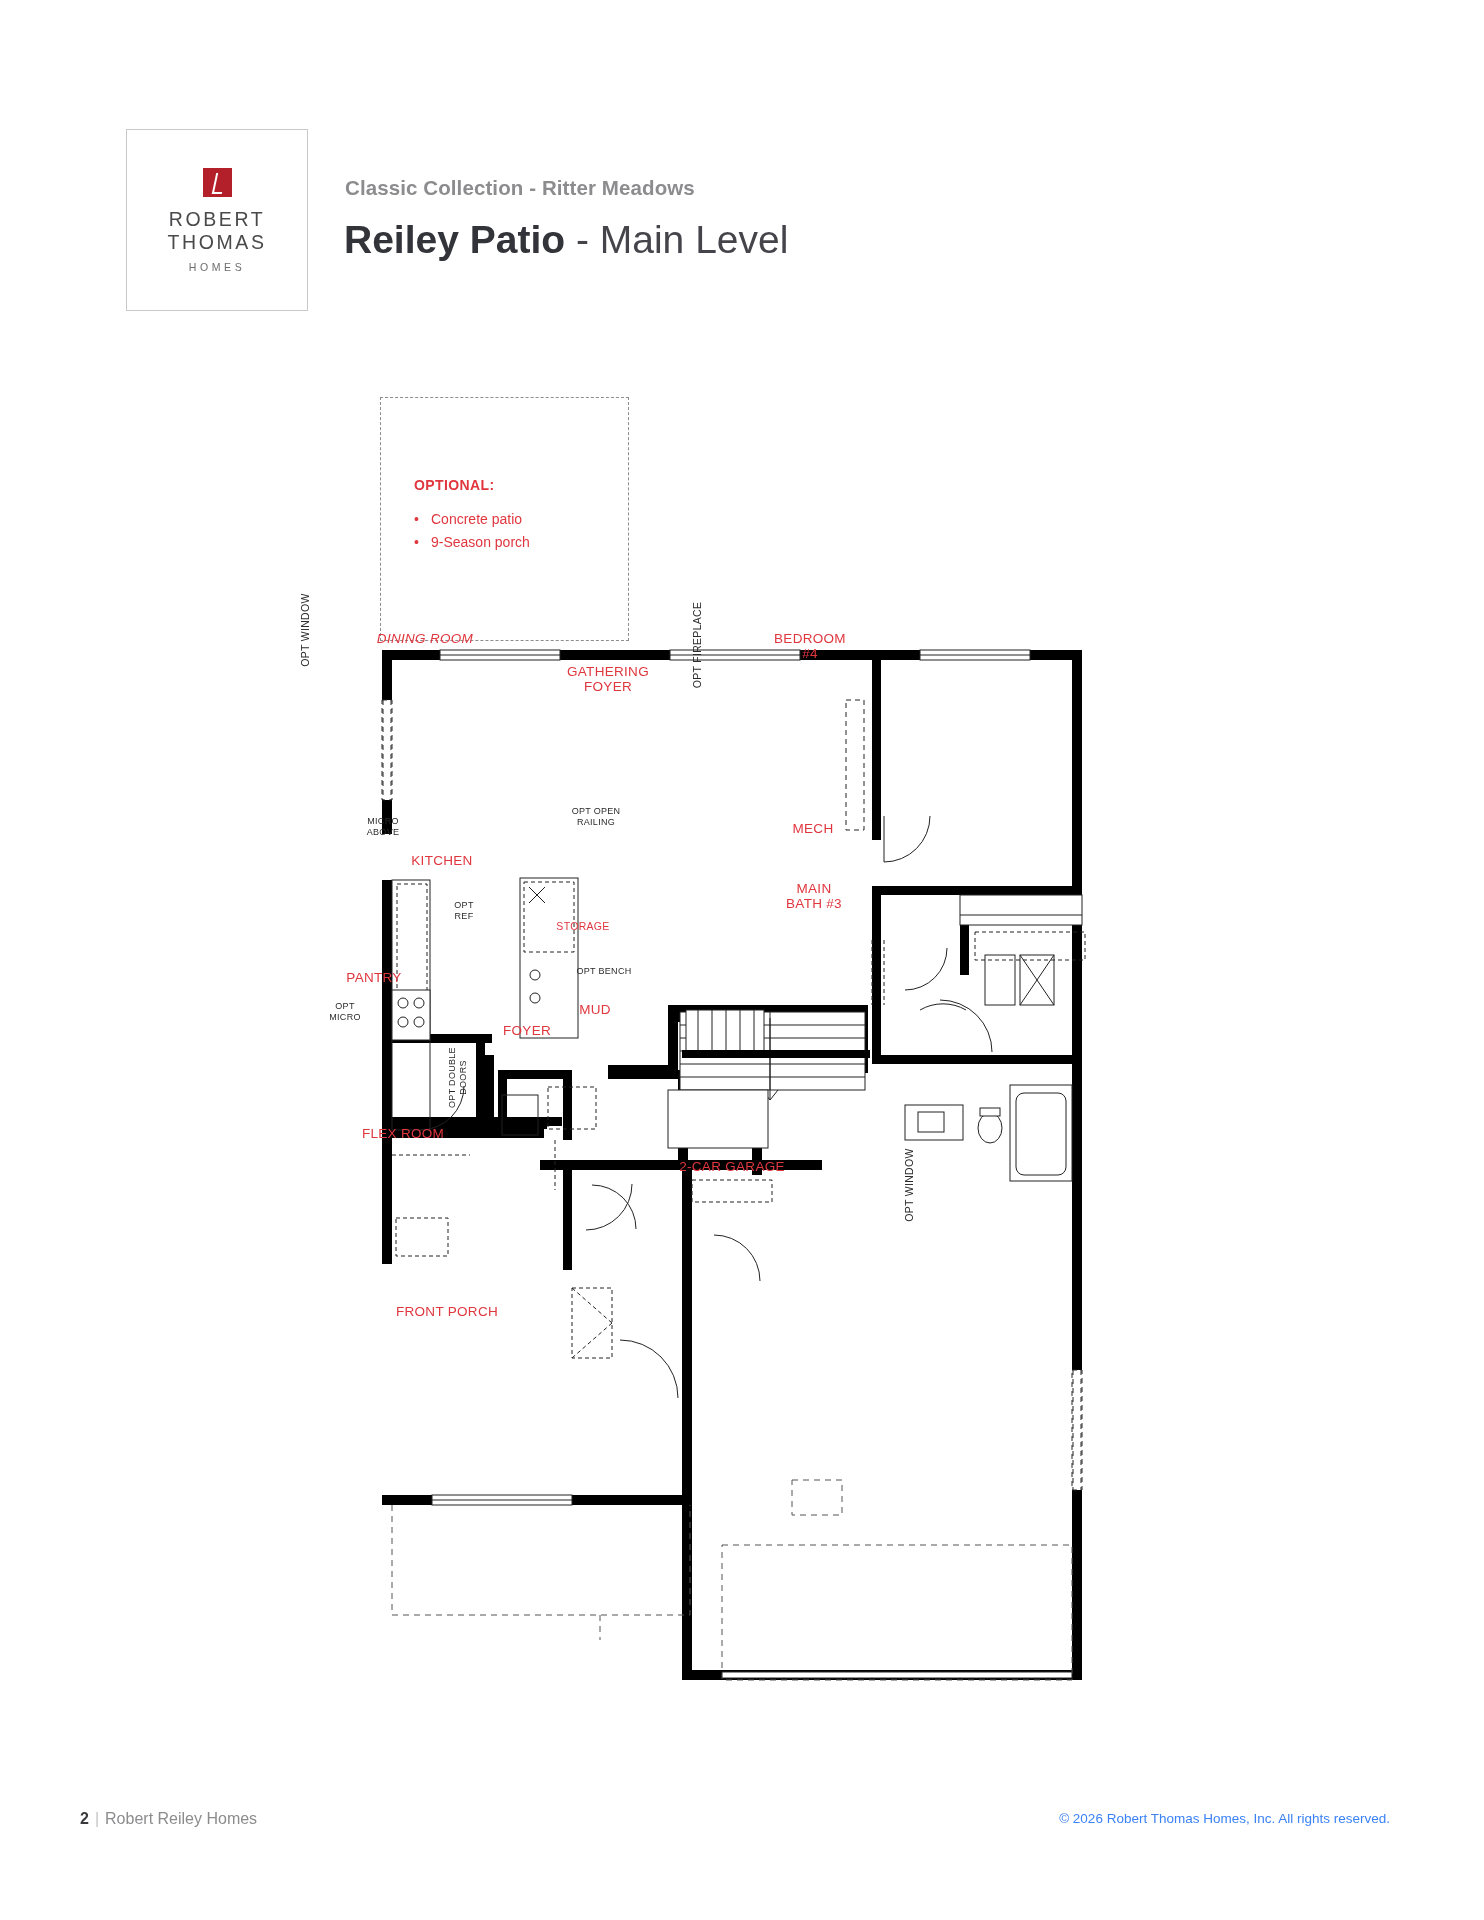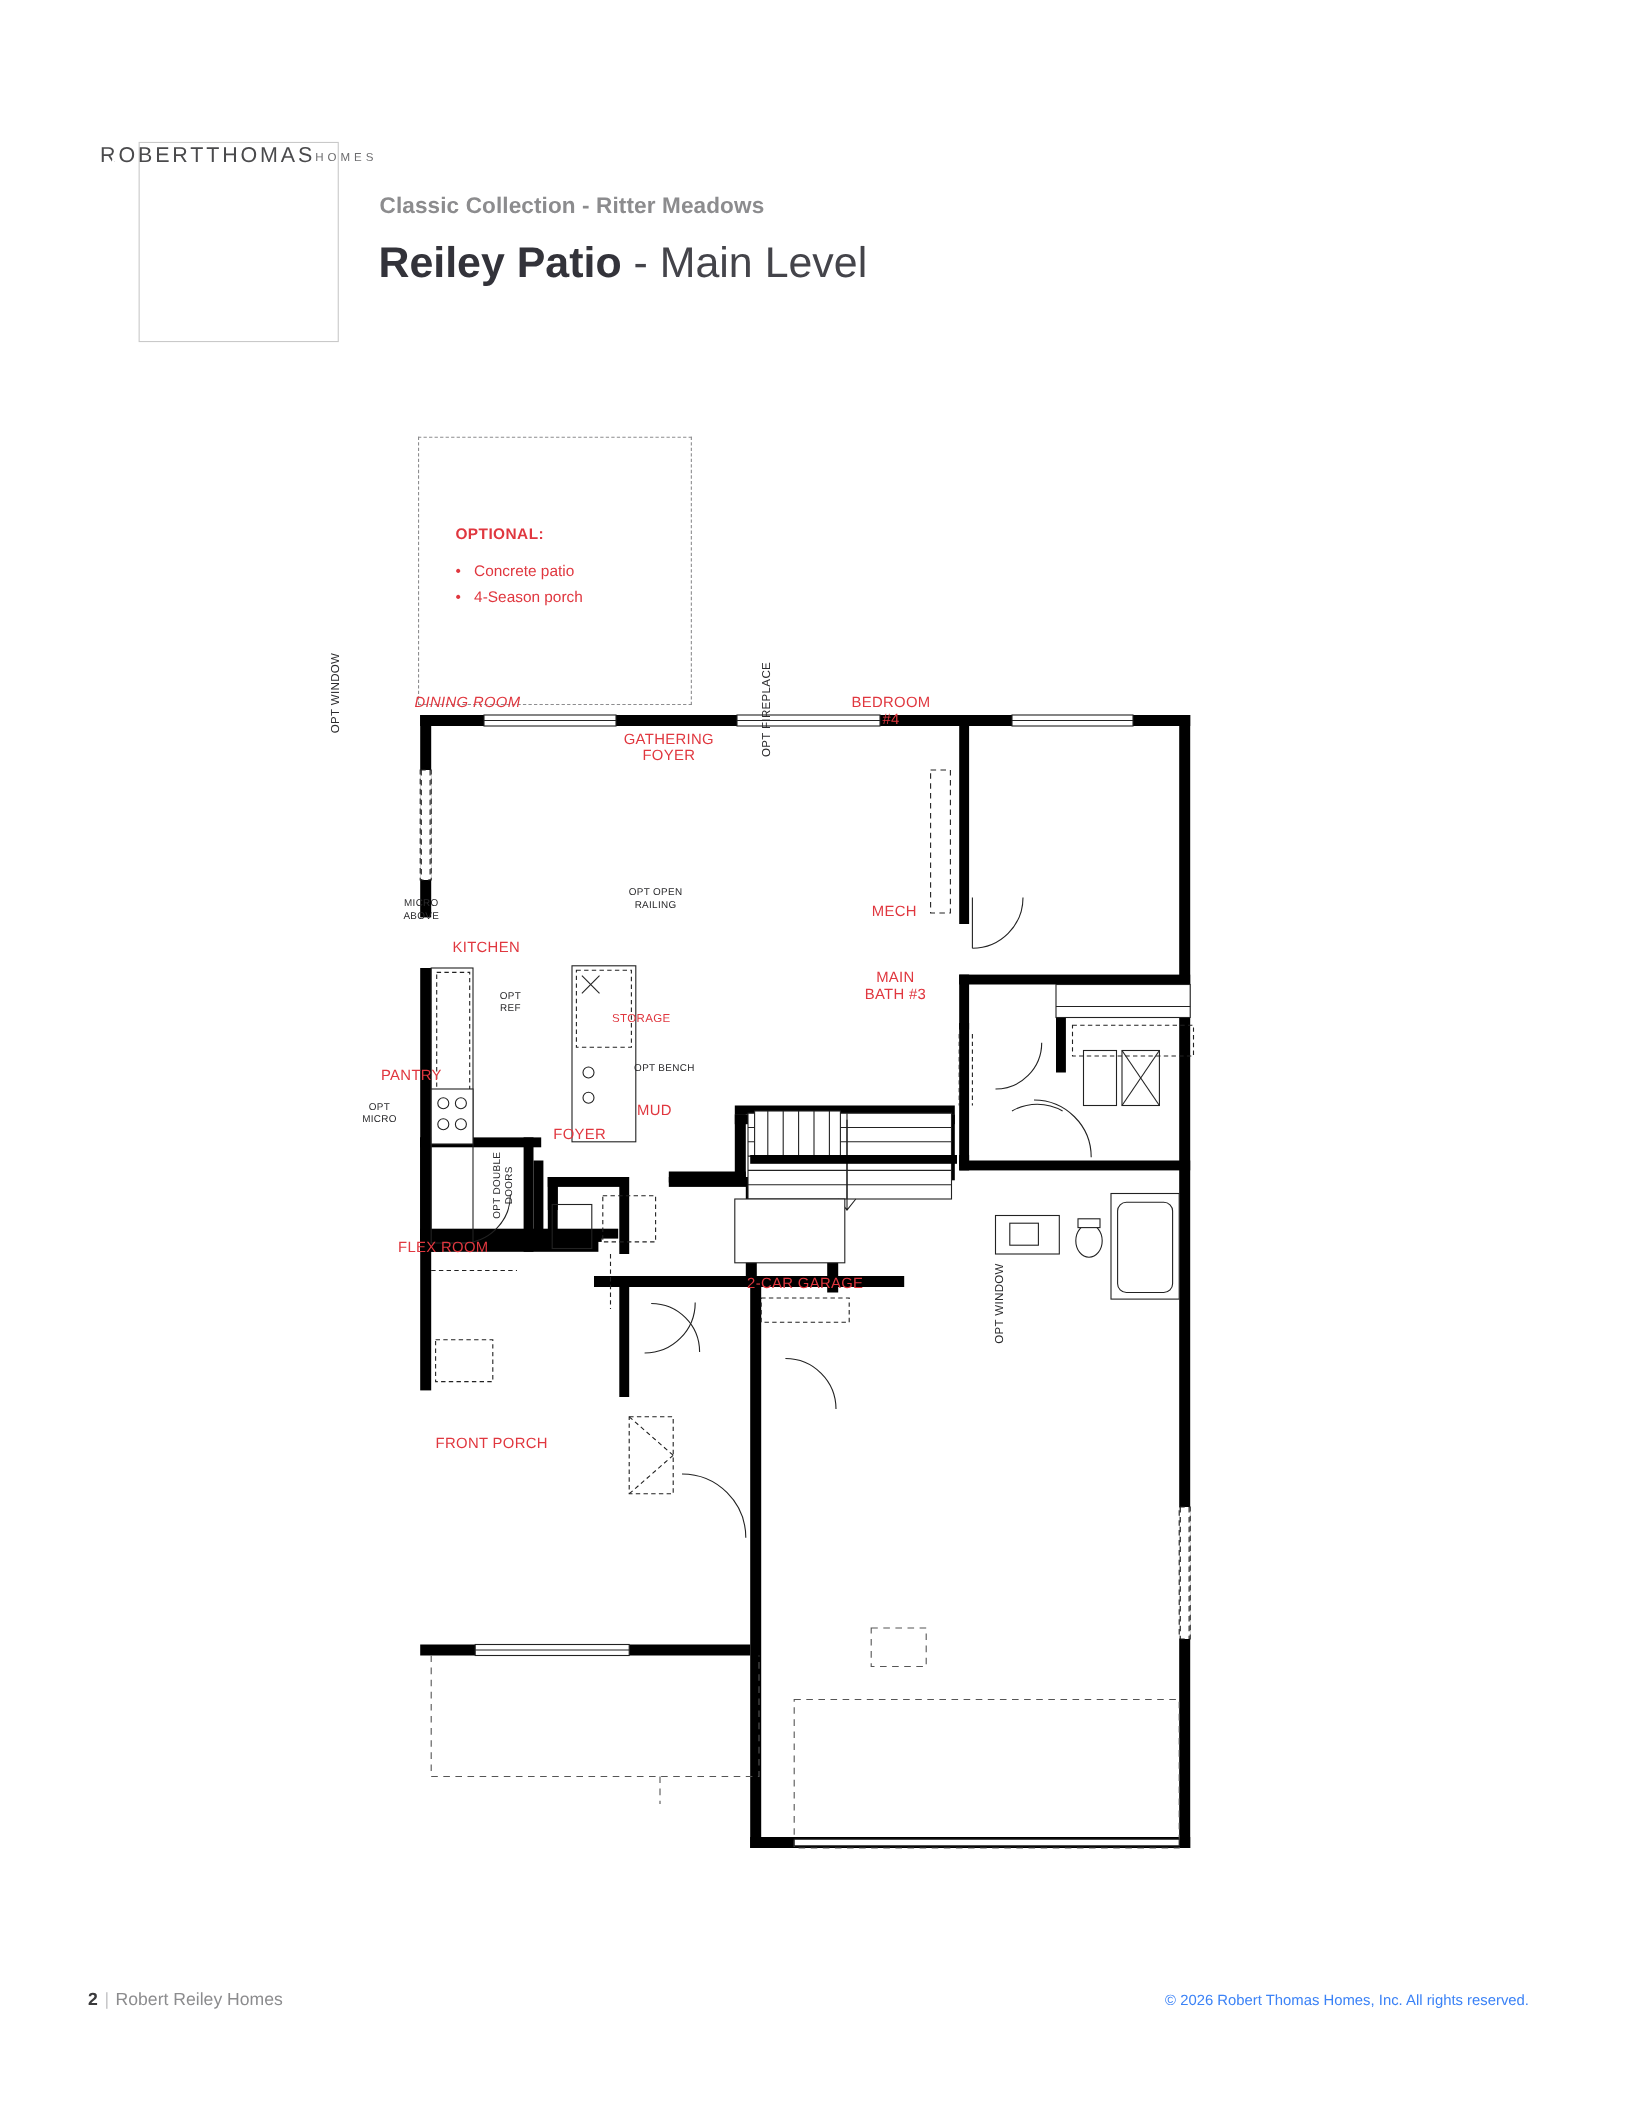--- a/index.html
+++ b/index.html
@@ -19,21 +19,22 @@
   
   .logo-box {
     position: absolute;
     left: 126px;
     top: 129px;
     width: 182px;
     height: 182px;
     border: 1px solid #c9c9c9;
     box-sizing: border-box;
     display: flex;
-    flex-direction: row;
+    flex-direction: column;
+    align-items: center;
     justify-content: center;
   }
   .logo-mark {
     width: 29px;
     height: 29px;
     background: #b42029;
     position: relative;
     margin-bottom: 11px;
   }
   .logo-mark:after {
@@ -162,21 +163,21 @@
 
 <div class="collection">Classic Collection - Ritter Meadows</div>
 
 <div class="title">
   <span class="strong">Reiley Patio</span><span class="light"> - </span><span class="light">Main Level</span>
 </div>
 
 <div class="optbox"></div>
 <div class="opt-title">OPTIONAL:</div>
 <div class="opt-item" style="top:511px"><span class="dot">•</span><span>Concrete patio</span></div>
-<div class="opt-item" style="top:534px"><span class="dot">•</span><span>4-Season porch</span></div>
+<div class="opt-item" style="top:534px"><span class="dot">•</span><span>9-Season porch</span></div>
 
 <svg id="plan" viewBox="0 0 1484 1920">
   <g fill="none" stroke="#000" stroke-width="1">
 
     <g fill="#000" stroke="none">
 
       <rect x="382" y="650" width="700" height="10"></rect>
 
       <rect x="382" y="650" width="10" height="184"></rect>
       <rect x="382" y="880" width="10" height="256"></rect>

